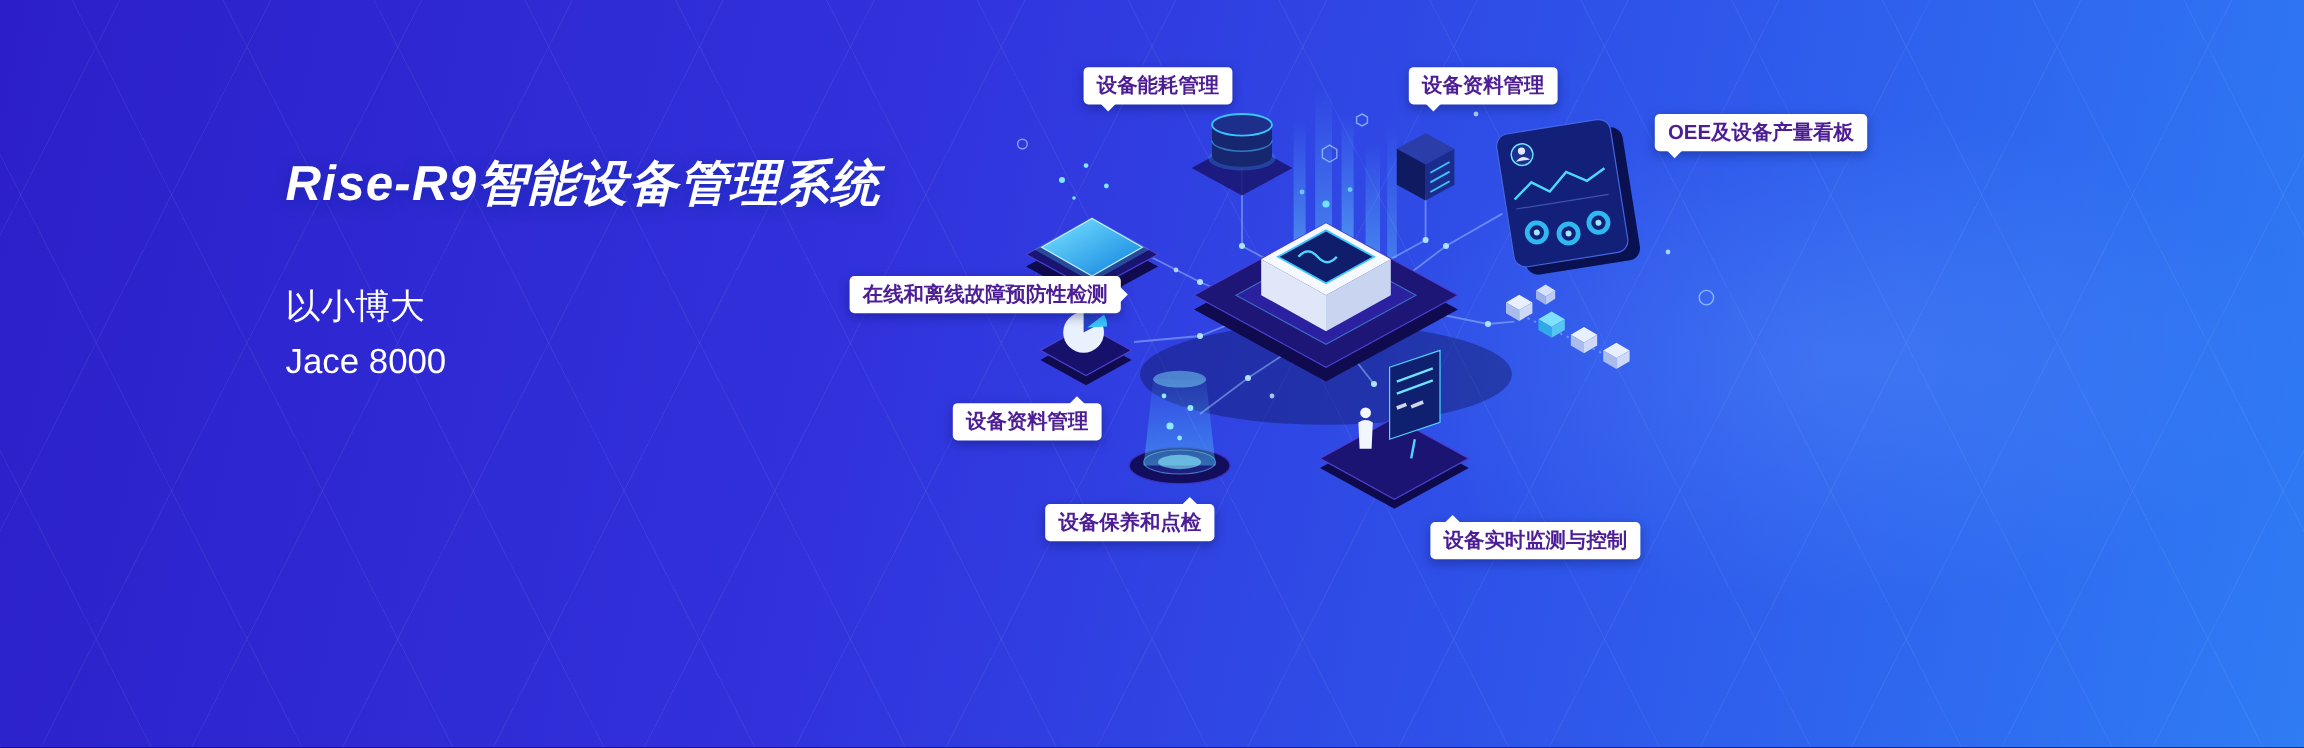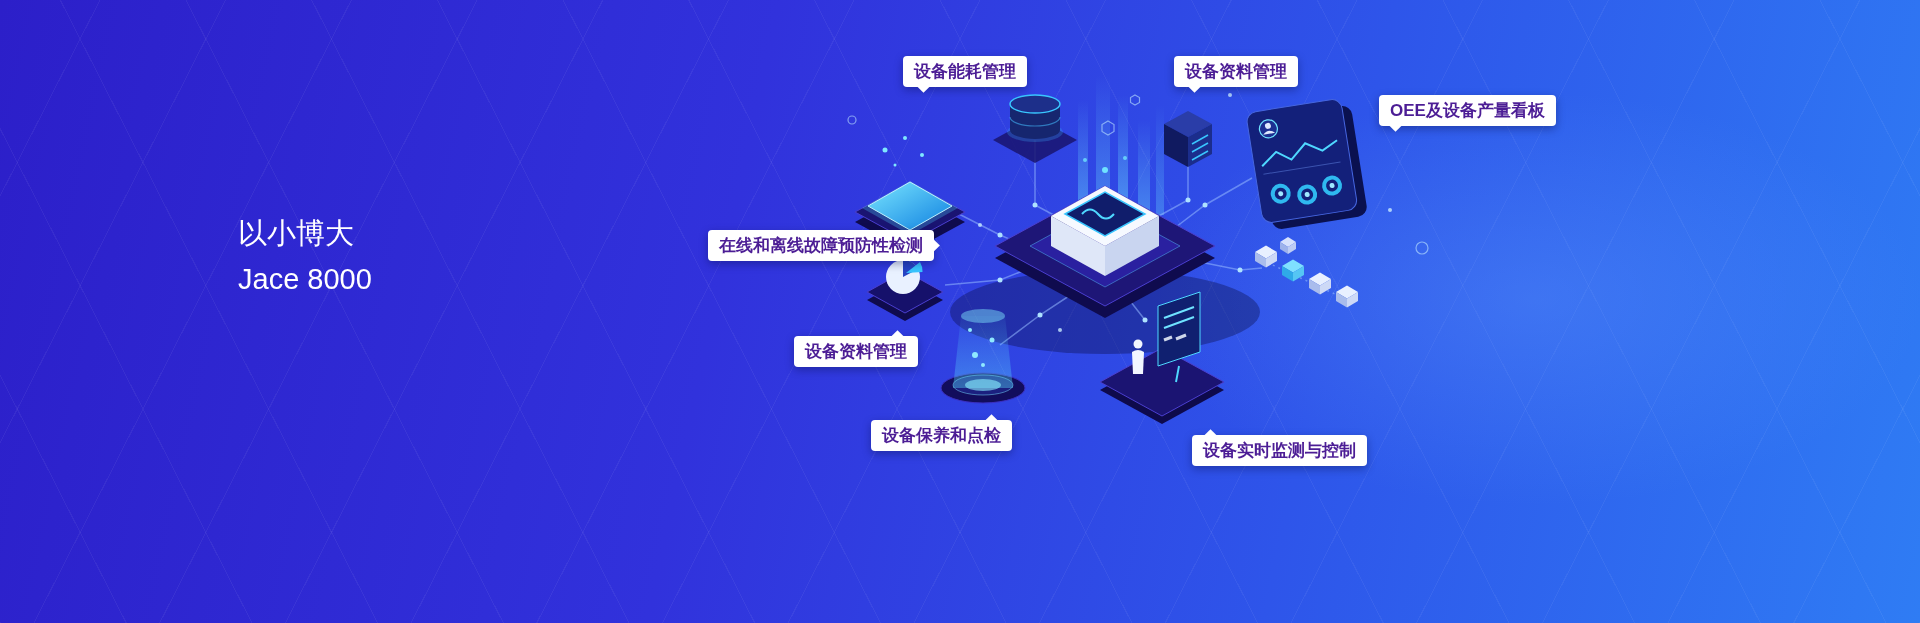--- a/index.html
+++ b/index.html
@@ -21,21 +21,21 @@
     background:radial-gradient(closest-side, rgba(100,160,255,0.30), rgba(100,160,255,0) 72%);
   }
   .illustration{position:absolute;inset:0;z-index:2;}
   .hero-text{position:absolute;left:238px;top:126px;z-index:4;color:#fff;}
   .hero-title{
     margin:0;
     font-size:41px;font-weight:bold;font-style:italic;letter-spacing:1px;
     color:#ffffff;text-shadow:0 2px 12px rgba(0,40,140,0.45);
     white-space:nowrap;
   }
-  .hero-lines{margin-top:84px;font-size:29px;line-height:46px;font-weight:400;color:#ffffff;}
+  .hero-lines{margin-top:52px;font-size:29px;line-height:46px;font-weight:400;color:#ffffff;}
   .bubble{
     position:absolute;z-index:5;
     background:#ffffff;color:#4c1d95;
     font-weight:700;font-size:17px;line-height:1;
     padding:7px 11px;border-radius:4px;white-space:nowrap;
     box-shadow:0 3px 9px rgba(8,12,70,0.38);
   }
   .bubble::after{
     content:"";position:absolute;width:9px;height:9px;background:#ffffff;transform:rotate(45deg);
   }
@@ -238,20 +238,21 @@
     </g>
     <g fill="rgba(200,235,255,0.8)">
       <circle cx="1230" cy="95" r="2"></circle>
         <circle cx="980" cy="225" r="2"></circle>
       <circle cx="1390" cy="210" r="2"></circle>
         <circle cx="1060" cy="330" r="2"></circle>
     </g>
   </svg>
 
   <div class="hero-text">
+    <h1 class="hero-title">Rise-R9智能设备管理系统</h1>
     <div class="hero-lines">
       <div>以小博大</div>
       <div>Jace 8000</div>
     </div>
   </div>
 
   <div class="bubble tail-b" style="left:903px;top:56px;">设备能耗管理</div>
   <div class="bubble tail-b" style="left:1174px;top:56px;padding-left:11px;">设备资料管理</div>
   <div class="bubble tail-bl" style="left:1337px;top:95px;margin-left:42px;">OEE及设备产量看板</div>
   <div class="bubble tail-r" style="left:708px;top:230px;">在线和离线故障预防性检测</div>

